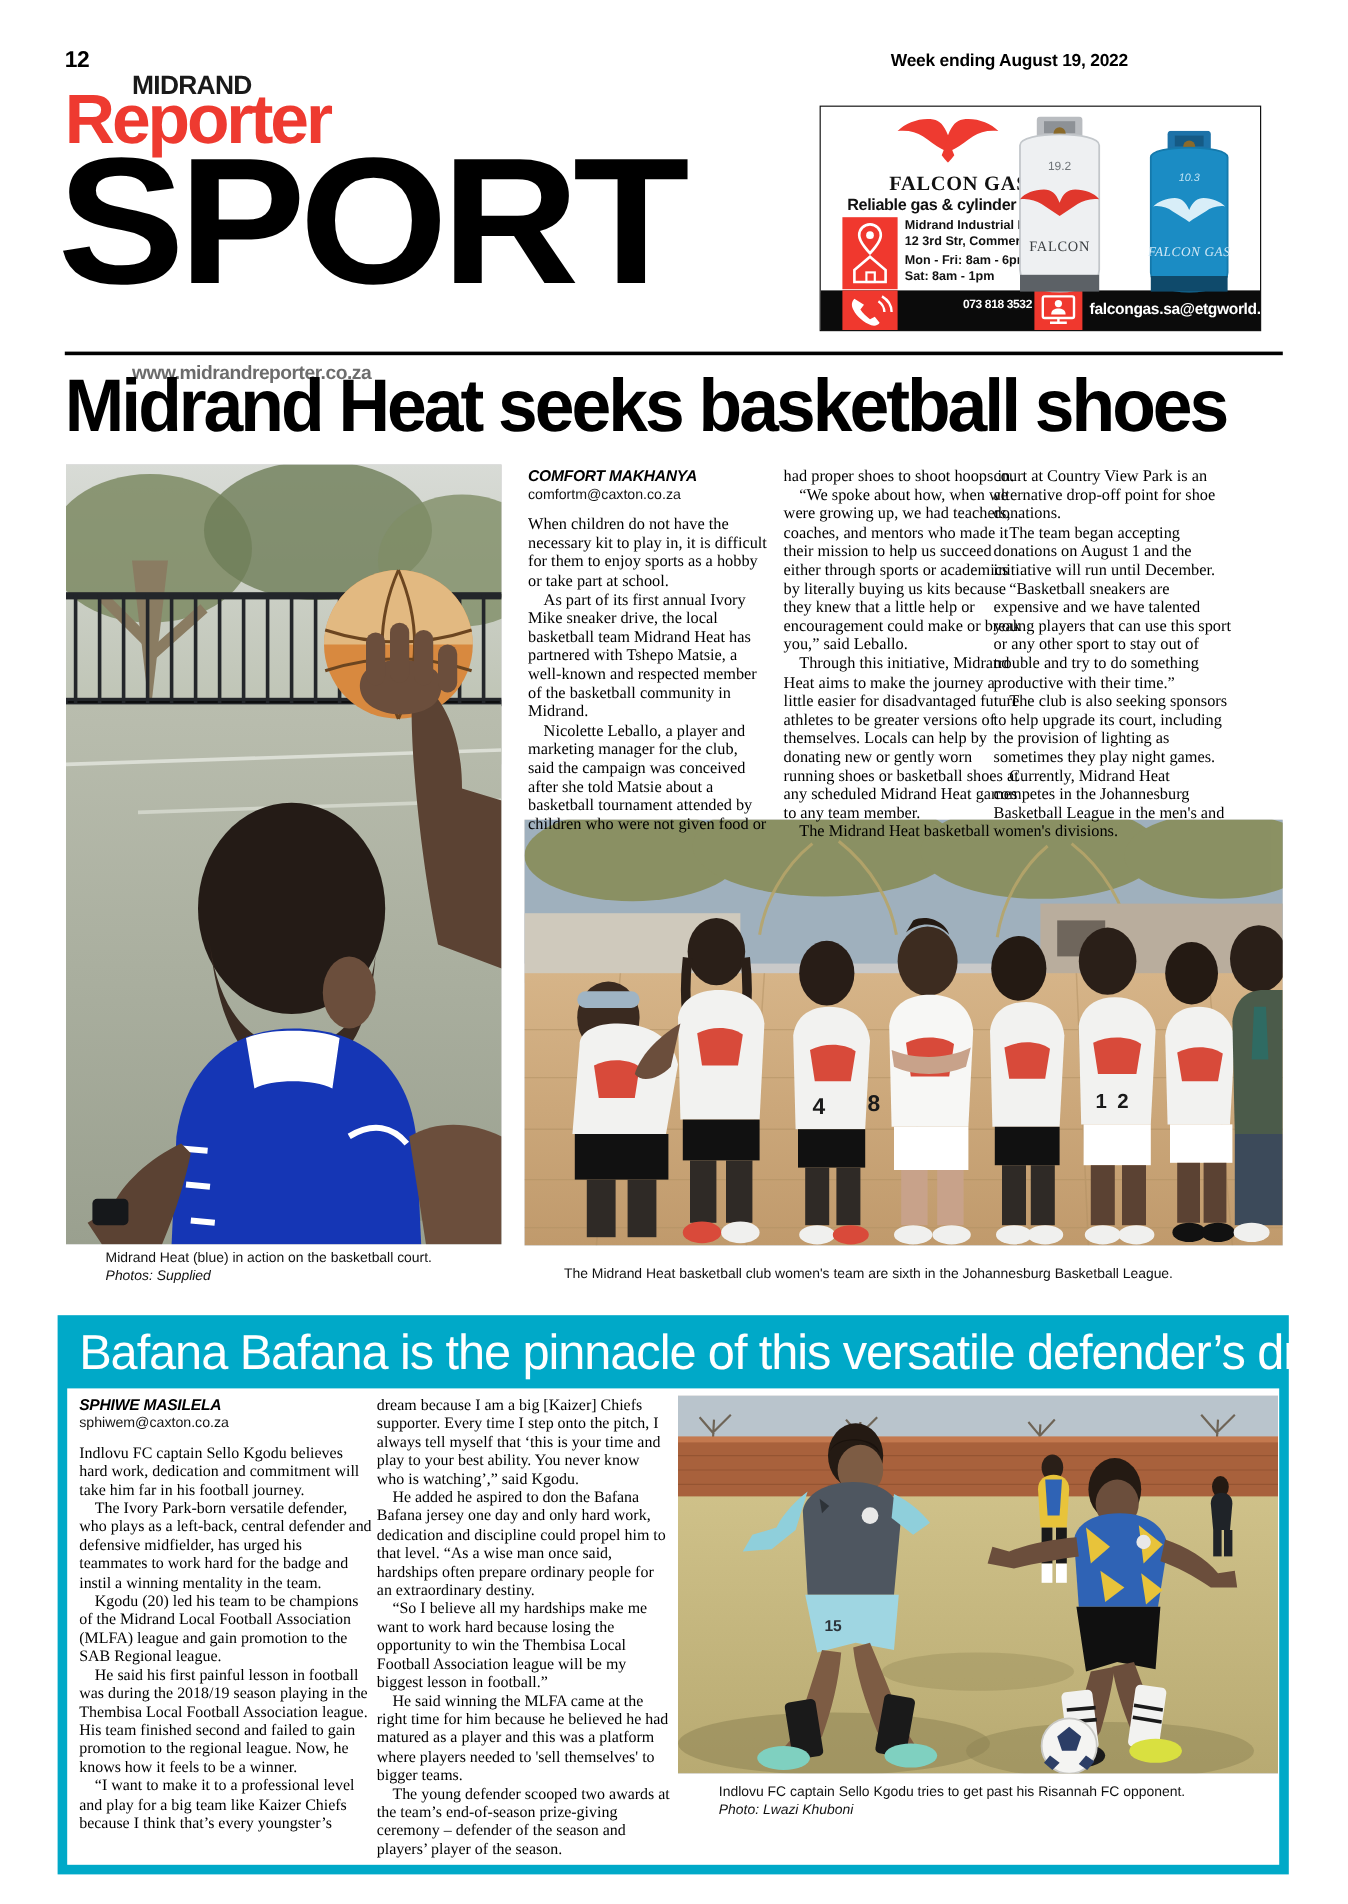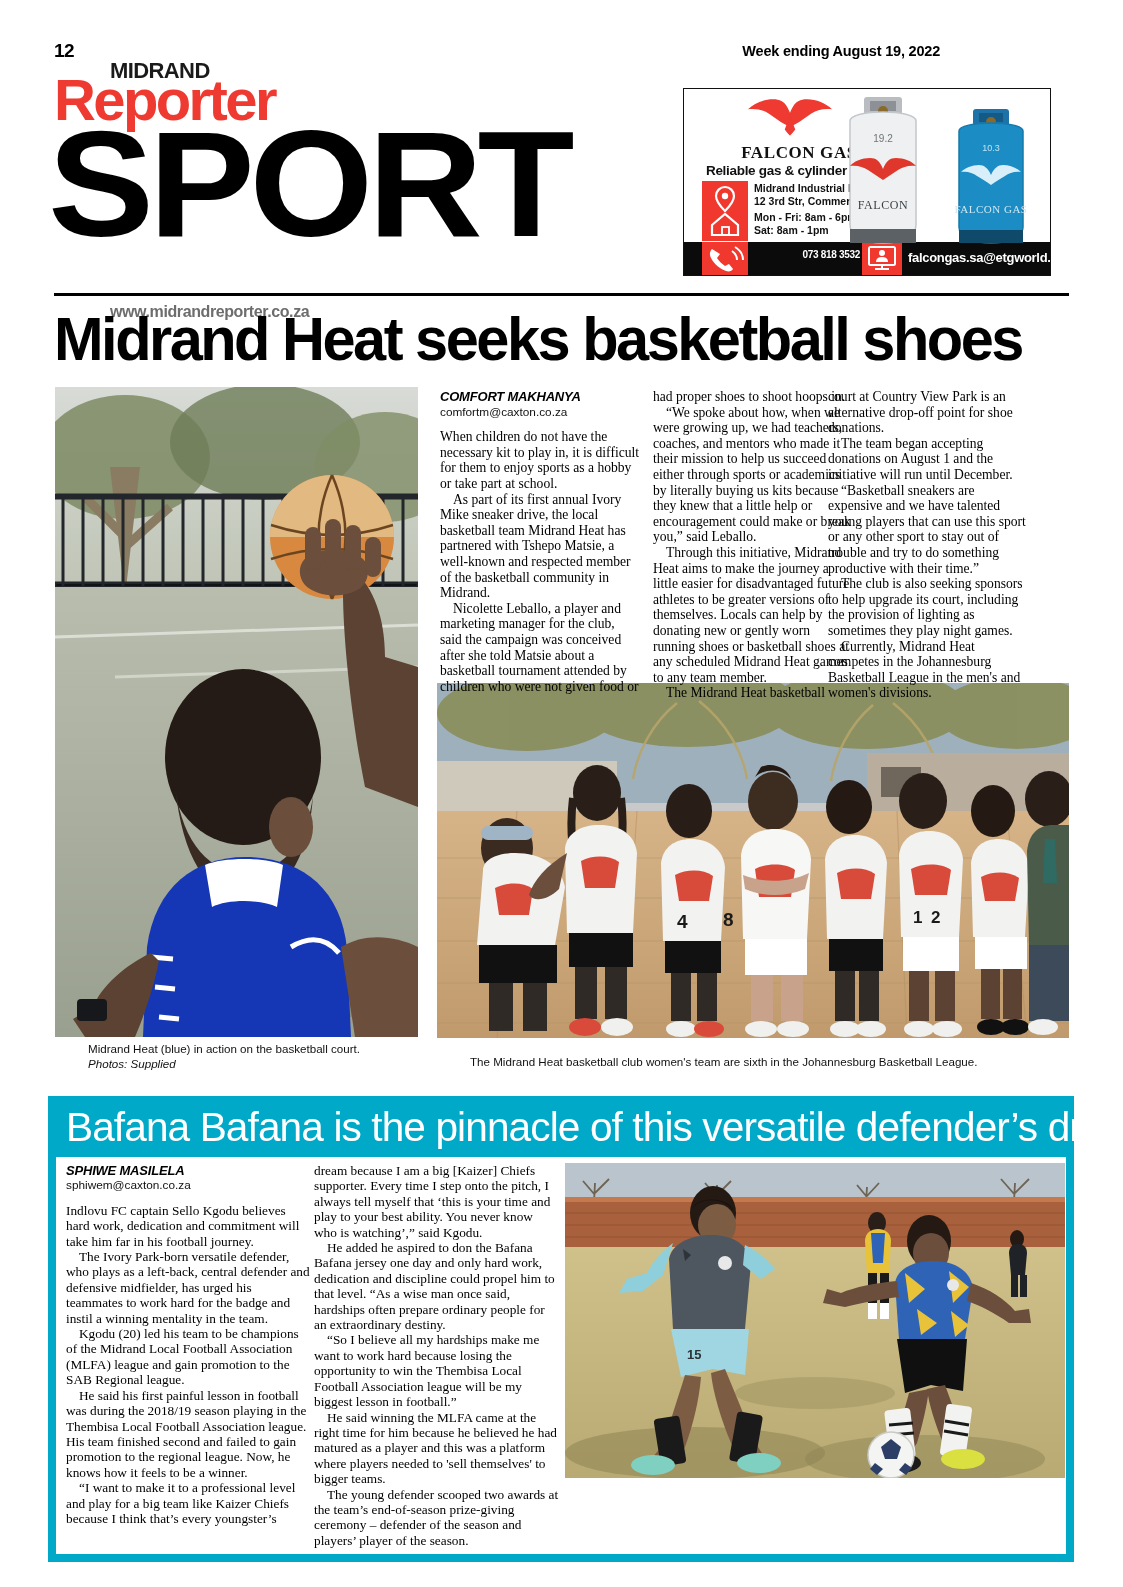--- a/index.html
+++ b/index.html
@@ -82,21 +82,21 @@
   .ad-phone {
     position:absolute; left:68px; top:160px; width:108px; text-align:right;
     font-weight:700; font-size:10px; color:#fff; letter-spacing:-0.3px;
   }
   .ad-email {
     position:absolute; left:224px; top:161px;
     font-weight:700; font-size:13px; color:#fff; letter-spacing:-0.3px;
   }
   .cyl { position:absolute; bottom:0; }
   .cyl-white { right:118px; top:8px; width:98px; height:150px; }
-  .cyl-blue  { right:12px; top:20px; width:92px; height:138px; }
+  .cyl-blue  { right:12px; top:20px; width:92px; height:138px;font-style:italic; }
 
   
   .headline-1 {
     position:absolute; left:54px; top:308px; width:1020px;
     font-weight:700; font-size:62px; line-height:62px; color:#000;
     letter-spacing:-2.6px; transform: scaleX(0.96); transform-origin:left top;
     white-space: nowrap;
   }
 
   
@@ -634,14 +634,18 @@
 
       <circle cx="326" cy="292" r="23" fill="#f4f4f2" stroke="#c9c9c5" stroke-width="1.5"></circle>
       <g fill="#2c3e66">
         <polygon points="326,276 336,284 332,296 320,296 316,284"></polygon>
         <polygon points="310,300 318,306 312,312 305,306"></polygon>
         <polygon points="340,300 347,305 341,312 334,307"></polygon>
       </g>
     </svg>
   </div>
 
+  <div class="cap cap-soccer">
+    <span>Indlovu FC captain Sello Kgodu tries to get past his Risannah FC opponent.</span>
+    <span class="credit">Photo: Lwazi Khuboni</span>
+  </div>
 
 </div>
 
 </body></html>

